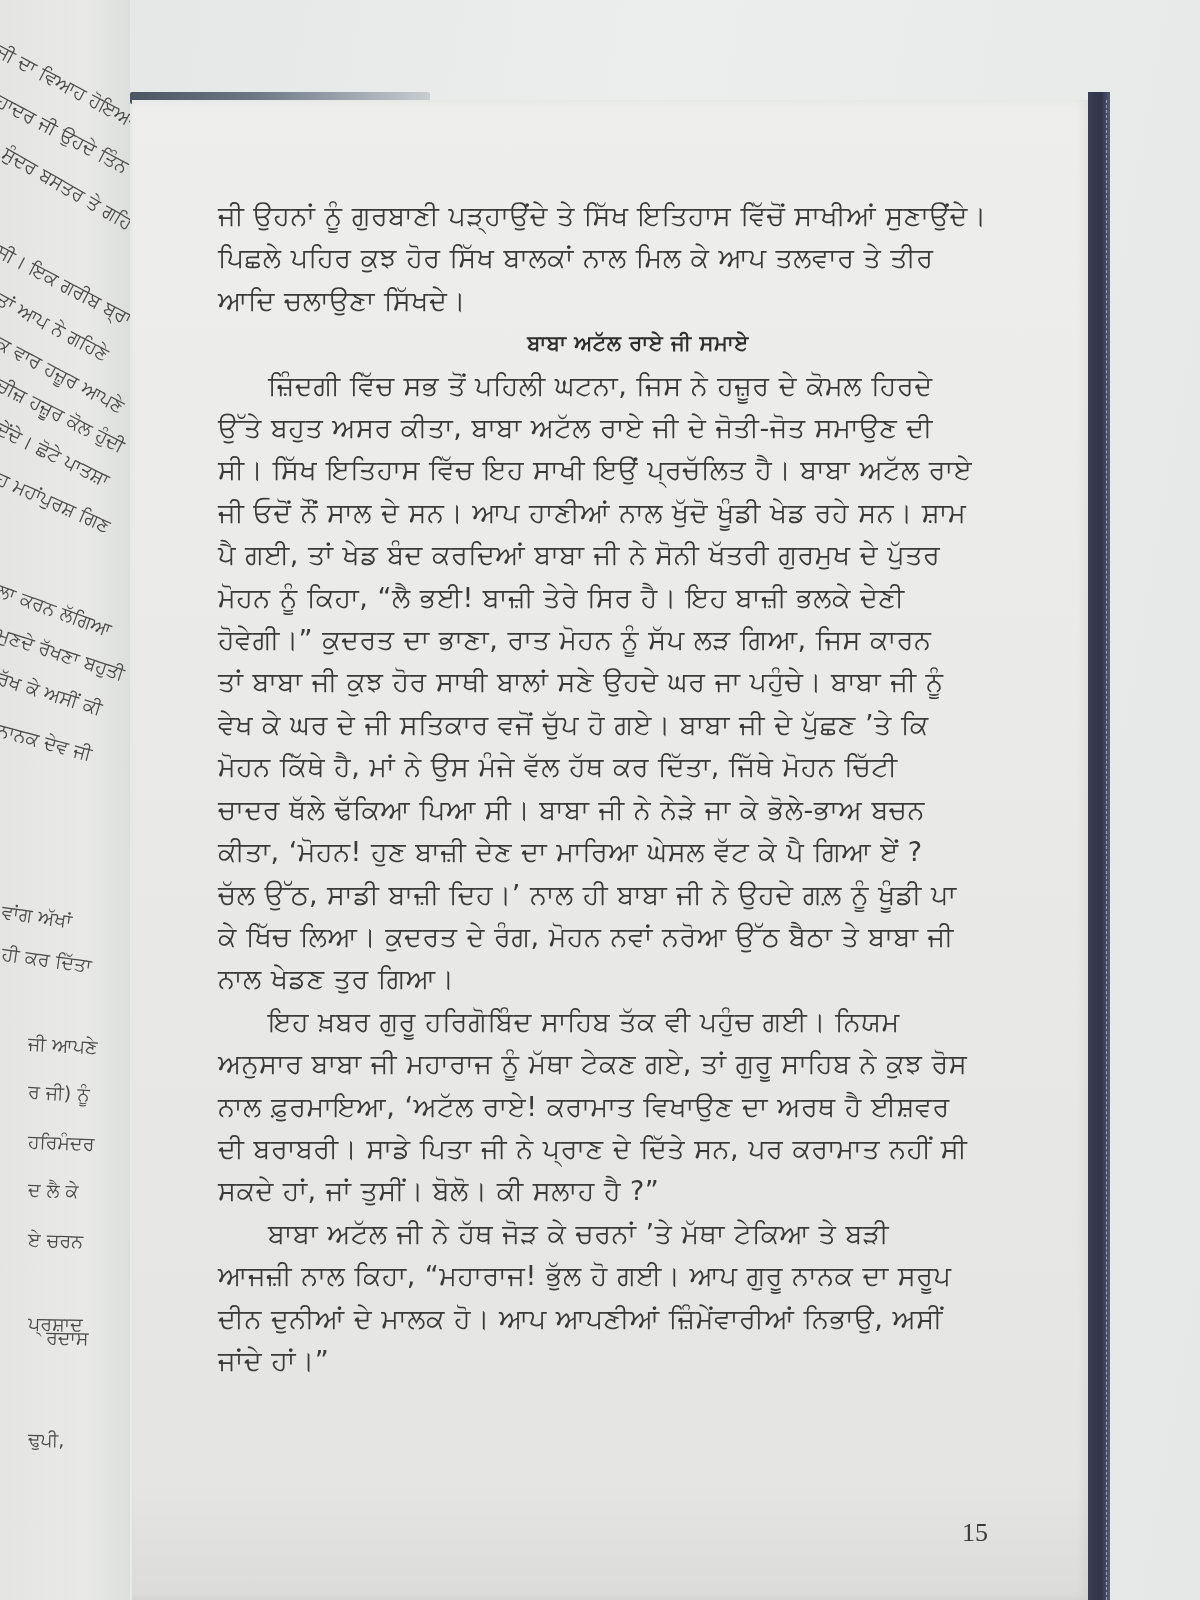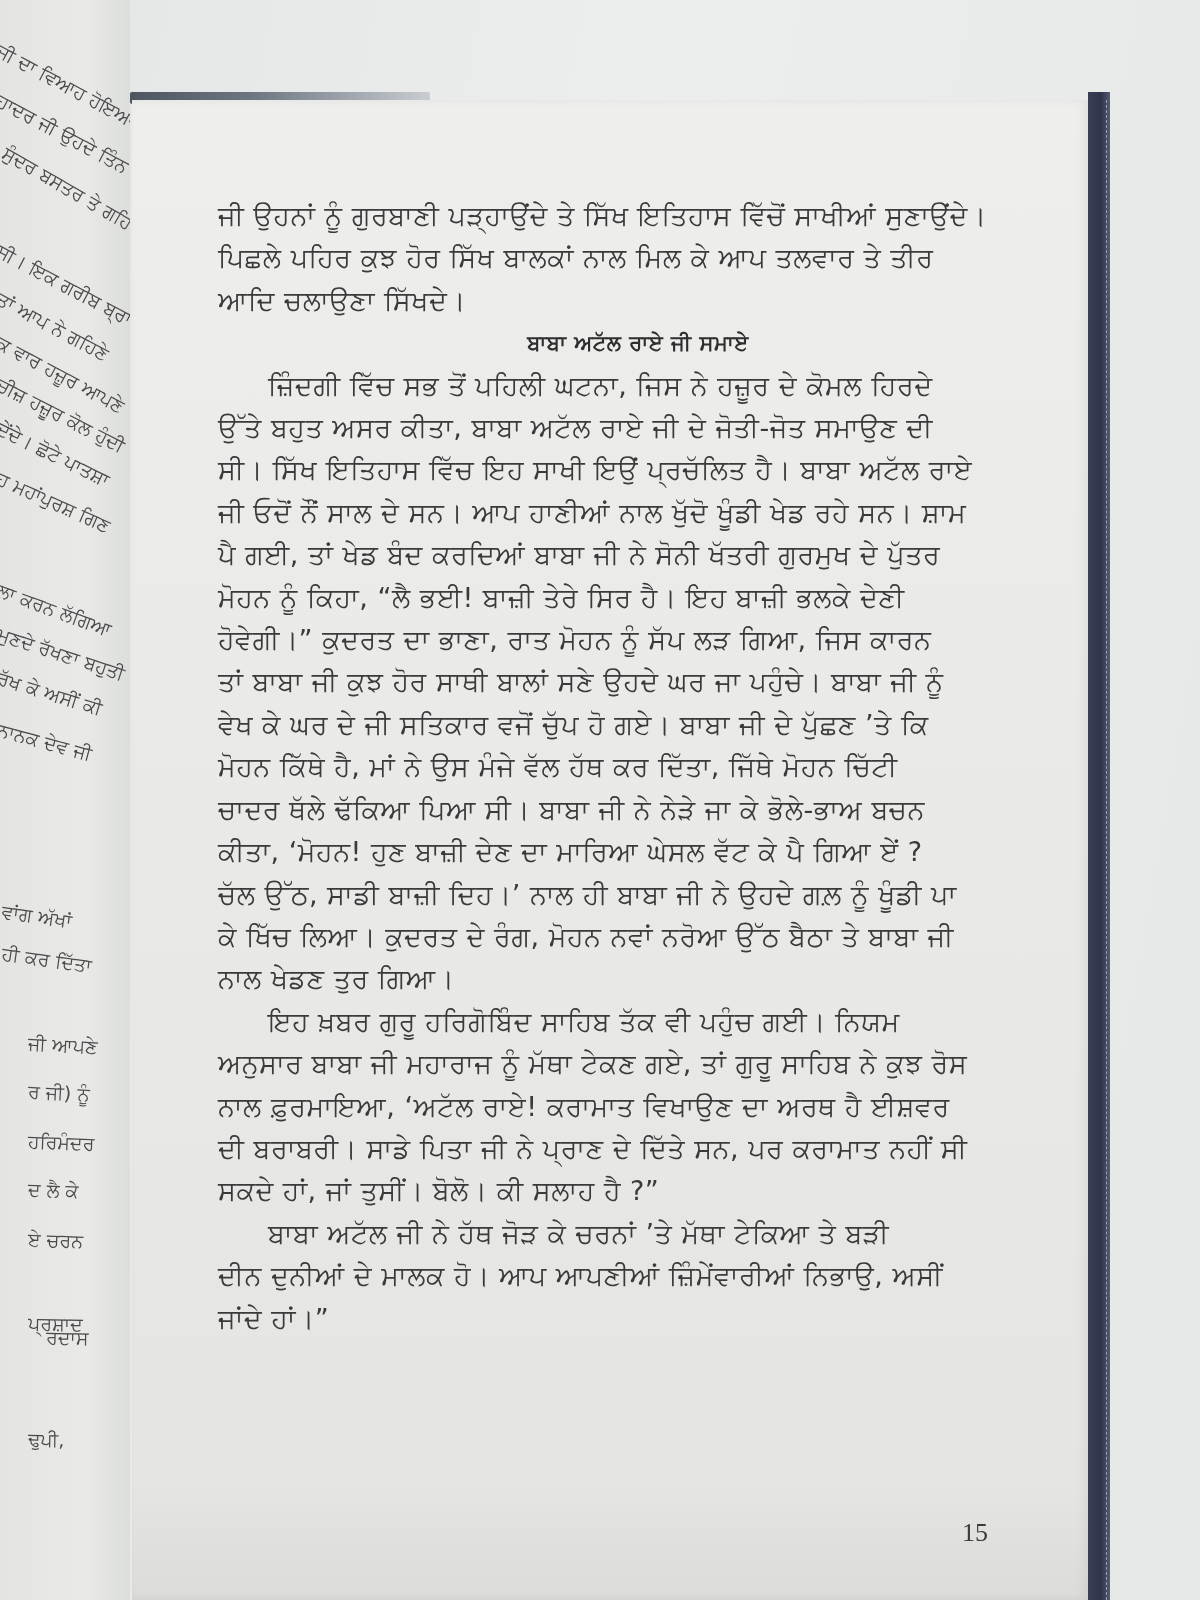--- a/index.html
+++ b/index.html
@@ -122,19 +122,20 @@
     <div class="line">ਕੇ ਖਿੱਚ ਲਿਆ। ਕੁਦਰਤ ਦੇ ਰੰਗ, ਮੋਹਨ ਨਵਾਂ ਨਰੋਆ ਉੱਠ ਬੈਠਾ ਤੇ ਬਾਬਾ ਜੀ</div>
     <div class="line">ਨਾਲ ਖੇਡਣ ਤੁਰ ਗਿਆ।</div>
 
     <div class="line indent">ਇਹ ਖ਼ਬਰ ਗੁਰੂ ਹਰਿਗੋਬਿੰਦ ਸਾਹਿਬ ਤੱਕ ਵੀ ਪਹੁੰਚ ਗਈ। ਨਿਯਮ</div>
     <div class="line">ਅਨੁਸਾਰ ਬਾਬਾ ਜੀ ਮਹਾਰਾਜ ਨੂੰ ਮੱਥਾ ਟੇਕਣ ਗਏ, ਤਾਂ ਗੁਰੂ ਸਾਹਿਬ ਨੇ ਕੁਝ ਰੋਸ</div>
     <div class="line">ਨਾਲ ਫ਼ੁਰਮਾਇਆ, ‘ਅਟੱਲ ਰਾਏ! ਕਰਾਮਾਤ ਵਿਖਾਉਣ ਦਾ ਅਰਥ ਹੈ ਈਸ਼ਵਰ</div>
     <div class="line">ਦੀ ਬਰਾਬਰੀ। ਸਾਡੇ ਪਿਤਾ ਜੀ ਨੇ ਪ੍ਰਾਣ ਦੇ ਦਿੱਤੇ ਸਨ, ਪਰ ਕਰਾਮਾਤ ਨਹੀਂ ਸੀ</div>
     <div class="line">ਸਕਦੇ ਹਾਂ, ਜਾਂ ਤੁਸੀਂ। ਬੋਲੋ। ਕੀ ਸਲਾਹ ਹੈ ?”</div>
 
     <div class="line indent">ਬਾਬਾ ਅਟੱਲ ਜੀ ਨੇ ਹੱਥ ਜੋੜ ਕੇ ਚਰਨਾਂ ’ਤੇ ਮੱਥਾ ਟੇਕਿਆ ਤੇ ਬੜੀ</div>
+    <div class="line">ਆਜਜ਼ੀ ਨਾਲ ਕਿਹਾ, “ਮਹਾਰਾਜ! ਭੁੱਲ ਹੋ ਗਈ। ਆਪ ਗੁਰੂ ਨਾਨਕ ਦਾ ਸਰੂਪ</div>
     <div class="line">ਦੀਨ ਦੁਨੀਆਂ ਦੇ ਮਾਲਕ ਹੋ। ਆਪ ਆਪਣੀਆਂ ਜ਼ਿੰਮੇਂਵਾਰੀਆਂ ਨਿਭਾਉ, ਅਸੀਂ</div>
     <div class="line">ਜਾਂਦੇ ਹਾਂ।”</div>
   </div>
 
   <div class="page-number">15</div>
   <div class="shadow-bottom"></div>
 </div>
 
 </body></html>

